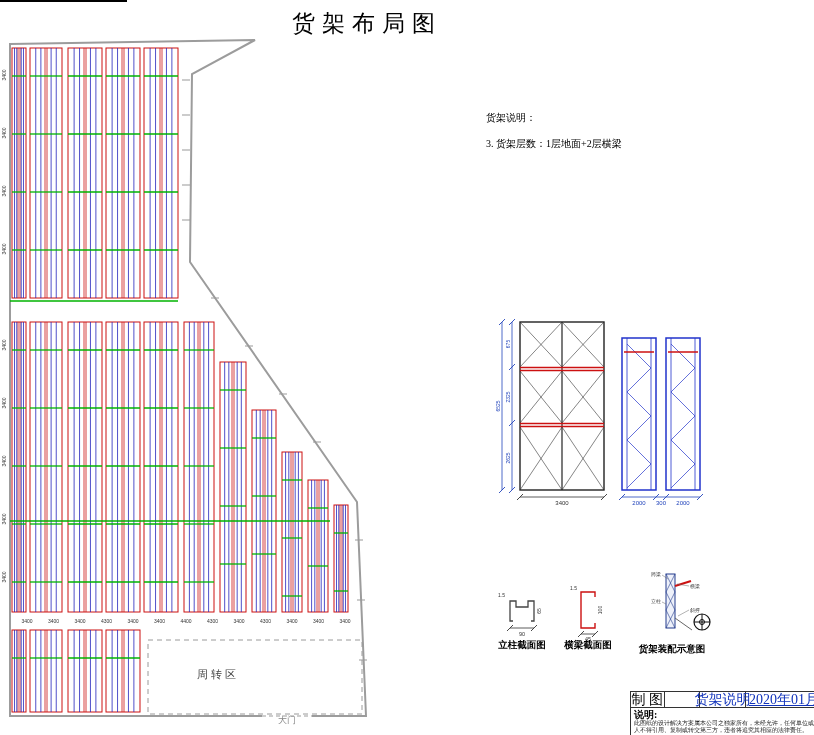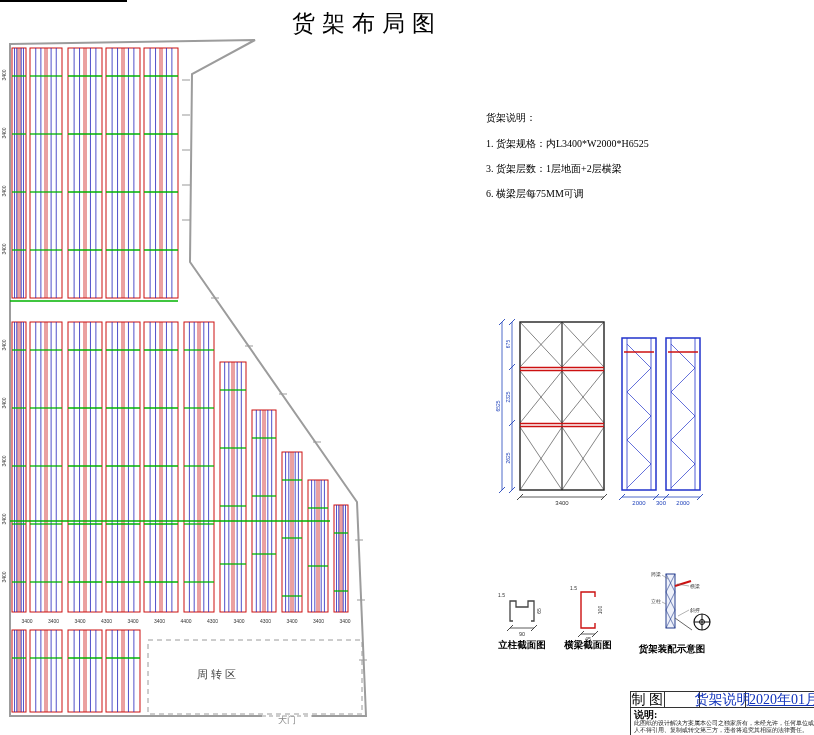--- a/index.html
+++ b/index.html
@@ -423,23 +423,21 @@
         <line x1="702" y1="614" x2="702" y2="630" stroke="#111" stroke-width="1"></line>
         <line x1="694" y1="622" x2="710" y2="622" stroke="#111" stroke-width="1"></line>
         <text x="672" y="652" font-size="9.5" fill="#000" font-family="&quot;Liberation Serif&quot;,serif" text-anchor="middle" font-weight="bold">货架装配示意图</text>
       </g>
     </svg>
 
   <div class="title">货架布局图</div>
 
   <div class="notes">
     <div class="nhead">货架说明：</div>
-    <div>1. 货架规格：内L3400*W2000*H6525</div>
     <div>3. 货架层数：1层地面+2层横梁</div>
-    <div>6. 横梁层每75MM可调</div>
   </div>
 
   <div class="titleblock">
     <div class="tb-row">
       <div class="tb-cell tb-c1">制 图</div>
       <div class="tb-cell tb-c2"></div>
       <div class="tb-cell tb-c3">货架说明</div>
       <div class="tb-cell tb-c4">2020年01月</div>
     </div>
     <div class="tb-note">

